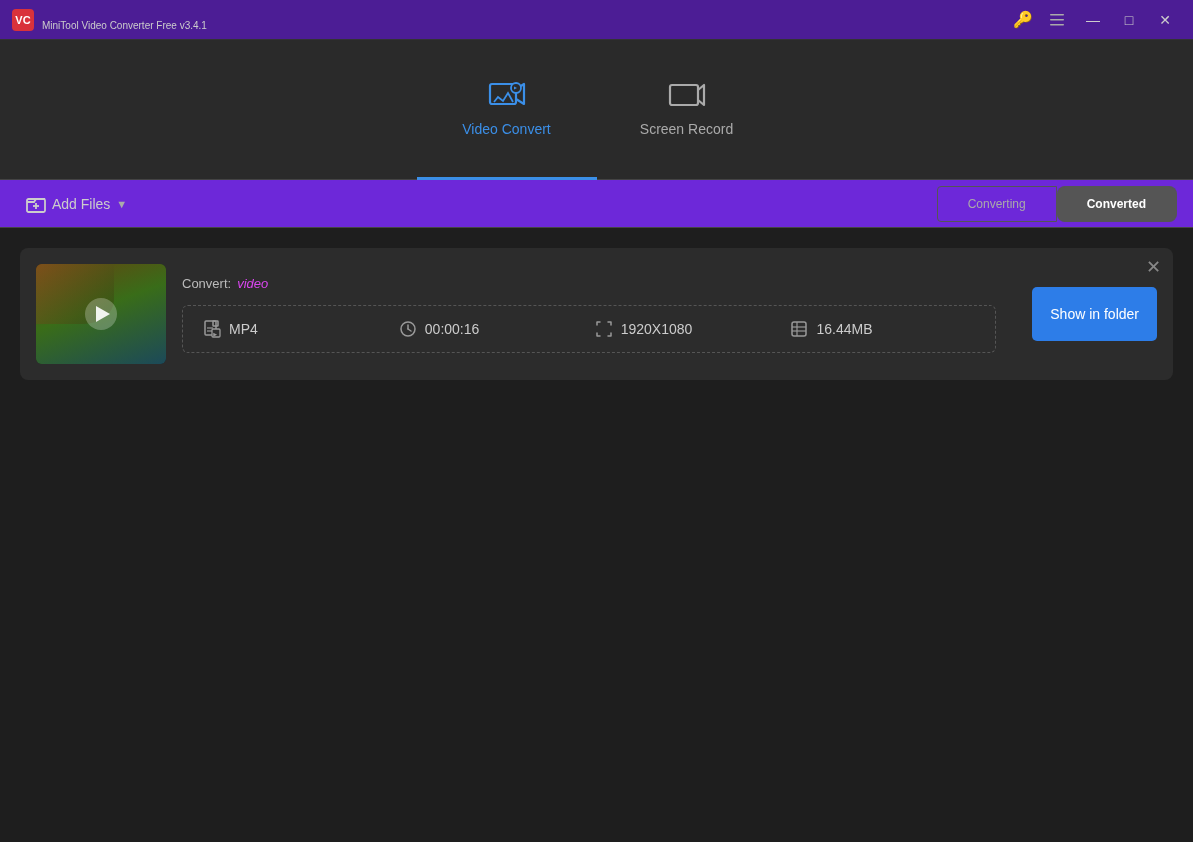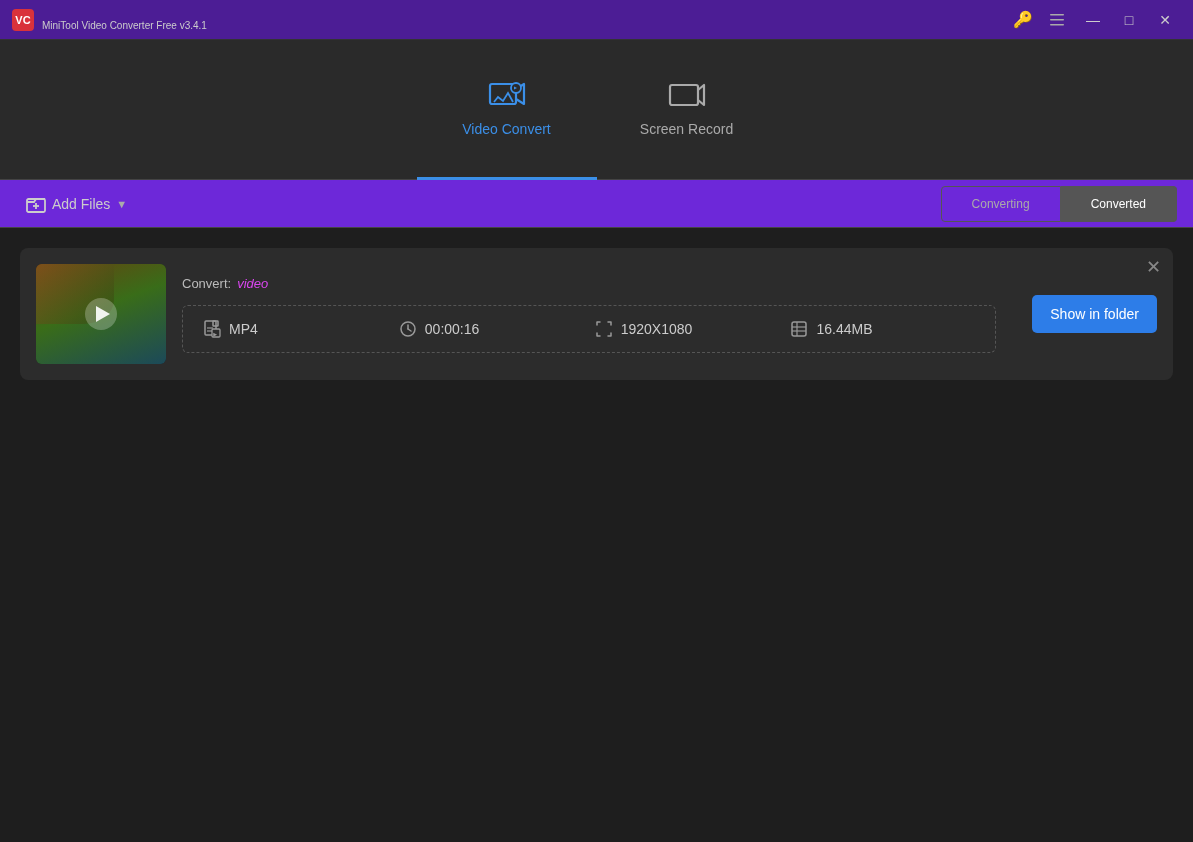--- a/index.html
+++ b/index.html
@@ -148,21 +148,22 @@
     .sub-tab:first-child {
       border-radius: 4px 0 0 4px;
     }
     .sub-tab:last-child {
       border-radius: 0 4px 4px 0;
       border-left: none;
     }
     .sub-tab.active {
       background: #555;
       color: #fff;
-      font-weight: 400;
+      font-weight: 700;
+      border-radius: 8px;
     }
 
     
     .main-content {
       background: #1e1e1e;
       padding: 20px;
       height: calc(842px - 40px - 140px - 48px);
     }
 
     
@@ -256,21 +257,21 @@
     .show-folder-btn {
       background: #2d7de8;
       color: #fff;
       border: none;
       padding: 8px 18px;
       border-radius: 5px;
       font-size: 14px;
       cursor: pointer;
       white-space: nowrap;
       margin-left: 20px;
-      height: 38px;
+      height: 54px;
     }
 
     .card-close-btn {
       position: absolute;
       top: 10px;
       right: 12px;
       background: transparent;
       border: none;
       color: #888;
       font-size: 18px;

